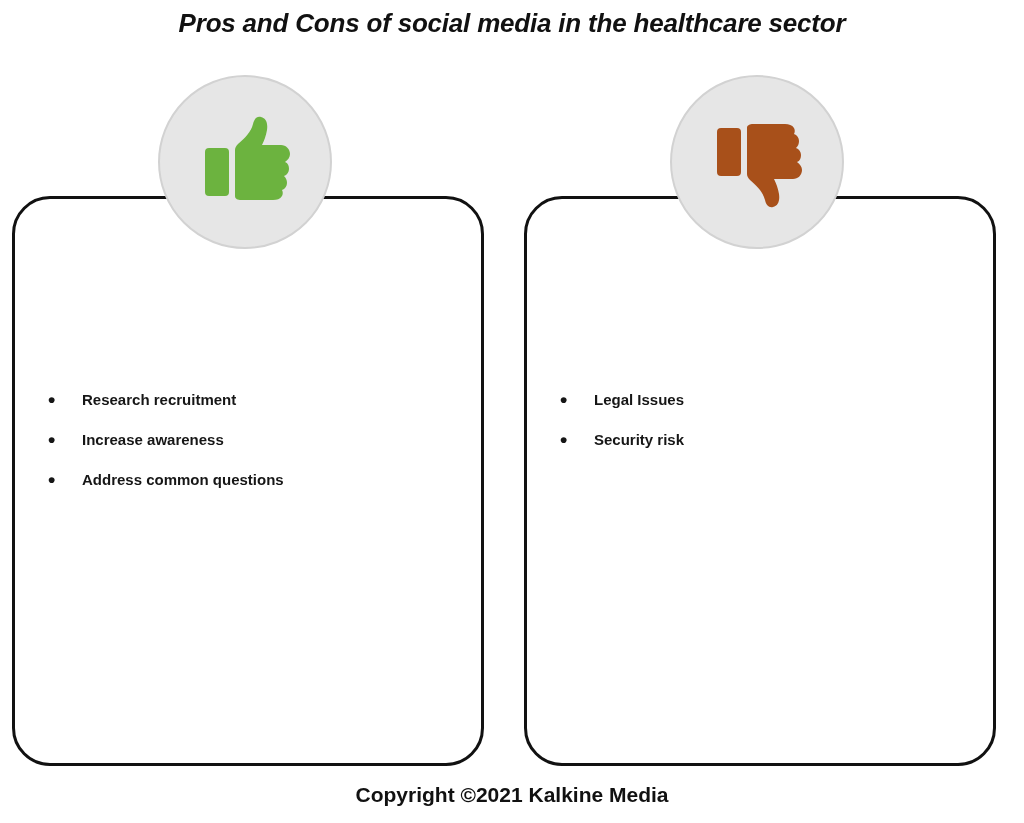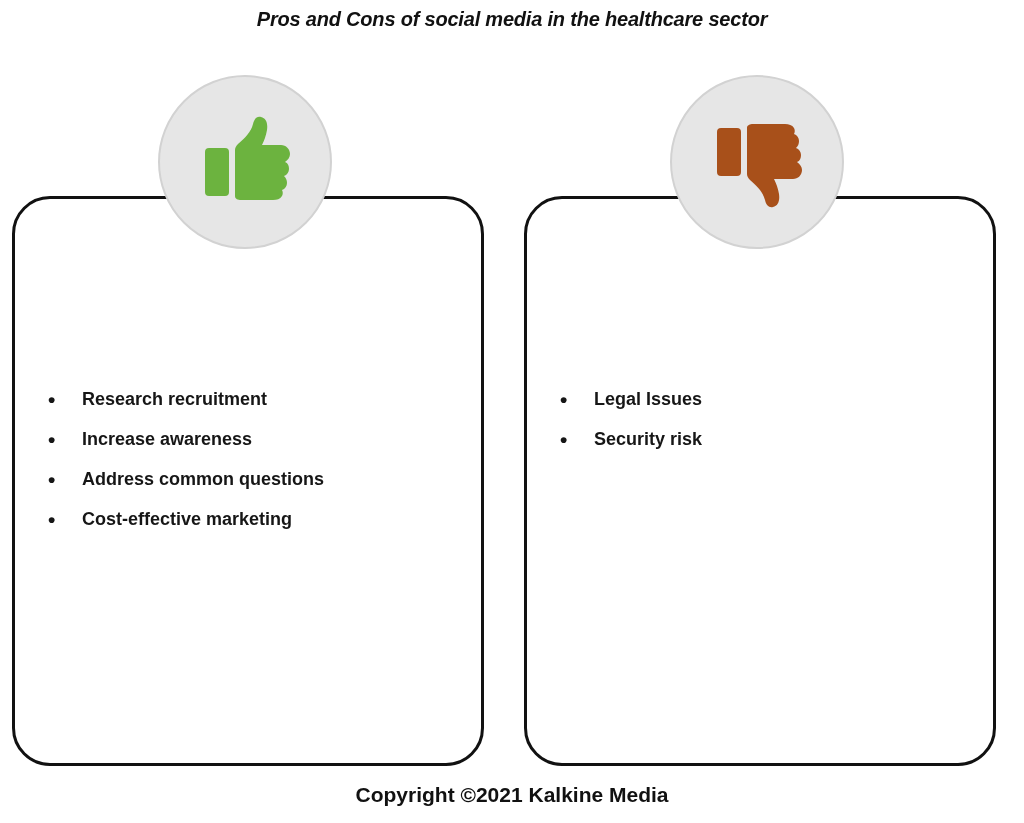--- a/index.html
+++ b/index.html
@@ -15,21 +15,21 @@
     color: #1a1a1a;
     overflow: hidden;
   }
 
   .title {
     position: absolute;
     top: 8px;
     left: 0;
     width: 1024px;
     text-align: center;
-    font-size: 20px;
+    font-size: 26px;
     font-weight: bold;
     font-style: italic;
     color: #111111;
     letter-spacing: -0.2px;
   }
 
   .panel {
     position: absolute;
     border: 3px solid #111111;
     border-radius: 38px;
@@ -86,21 +86,21 @@
     width: 410px;
   }
   .list-cons {
     left: 556px;
     top: 380px;
     width: 420px;
   }
   .list li {
     position: relative;
     padding-left: 38px;
-    font-size: 18px;
+    font-size: 15px;
     font-weight: bold;
     line-height: 39px;
     color: #161616;
     margin-bottom: 1px;
   }
   .list li::before {
     content: "•";
     position: absolute;
     left: 4px;
     top: 0;
@@ -144,21 +144,20 @@
       <rect x="12" y="18" width="24" height="48" rx="4" fill="#a8501a"></rect>
       <path d="M42 18 V64 C42 66 43 68 45 70 C52 76 58 82 60 90 C61 95 64 98 68 97 C73 96 75 91 74 84 C73 78 71 73 69 69 H88 C93 69 97 65 97 60 C97 57 95 54 92 52 C95 51 96 48 96 45 C96 42 94 39 91 38 C93 36 94 34 94 31 C94 28 92 25 89 24 C90 22 90 20 89 18 C87 15 84 14 80 14 H48 C45 14 42 15 42 18 Z" fill="#a8501a"></path>
     </svg>
   </span>
 </div>
 
 <ul class="list list-pros">
   <li>Research recruitment</li>
   <li>Increase awareness</li>
   <li>Address common questions</li>
-  <li>Cost-effective marketing</li>
 </ul>
 
 <ul class="list list-cons">
   <li>Legal Issues</li>
   <li>Security risk</li>
 </ul>
 
 <div class="copyright">Copyright ©2021 Kalkine Media</div>
 
 </body></html>

